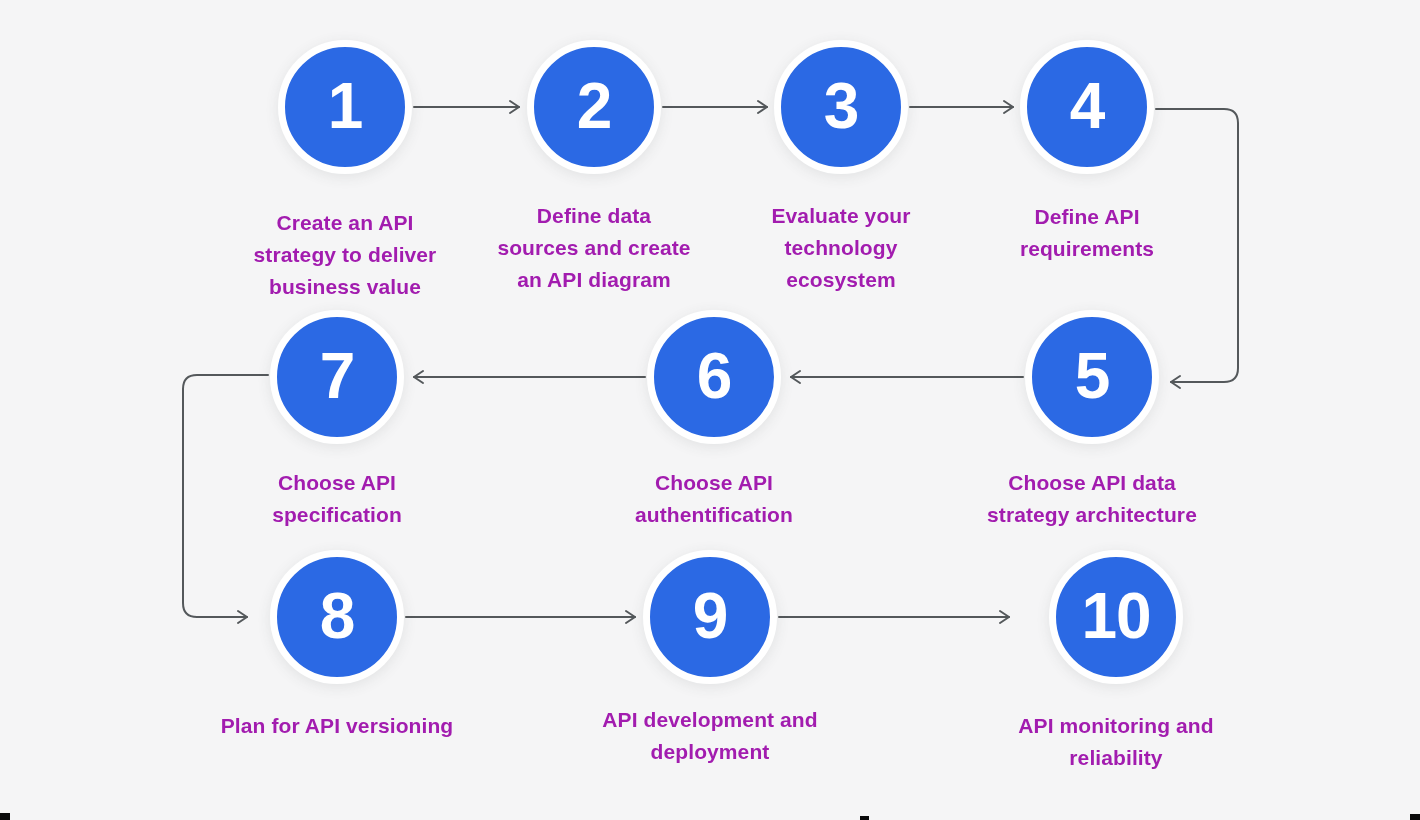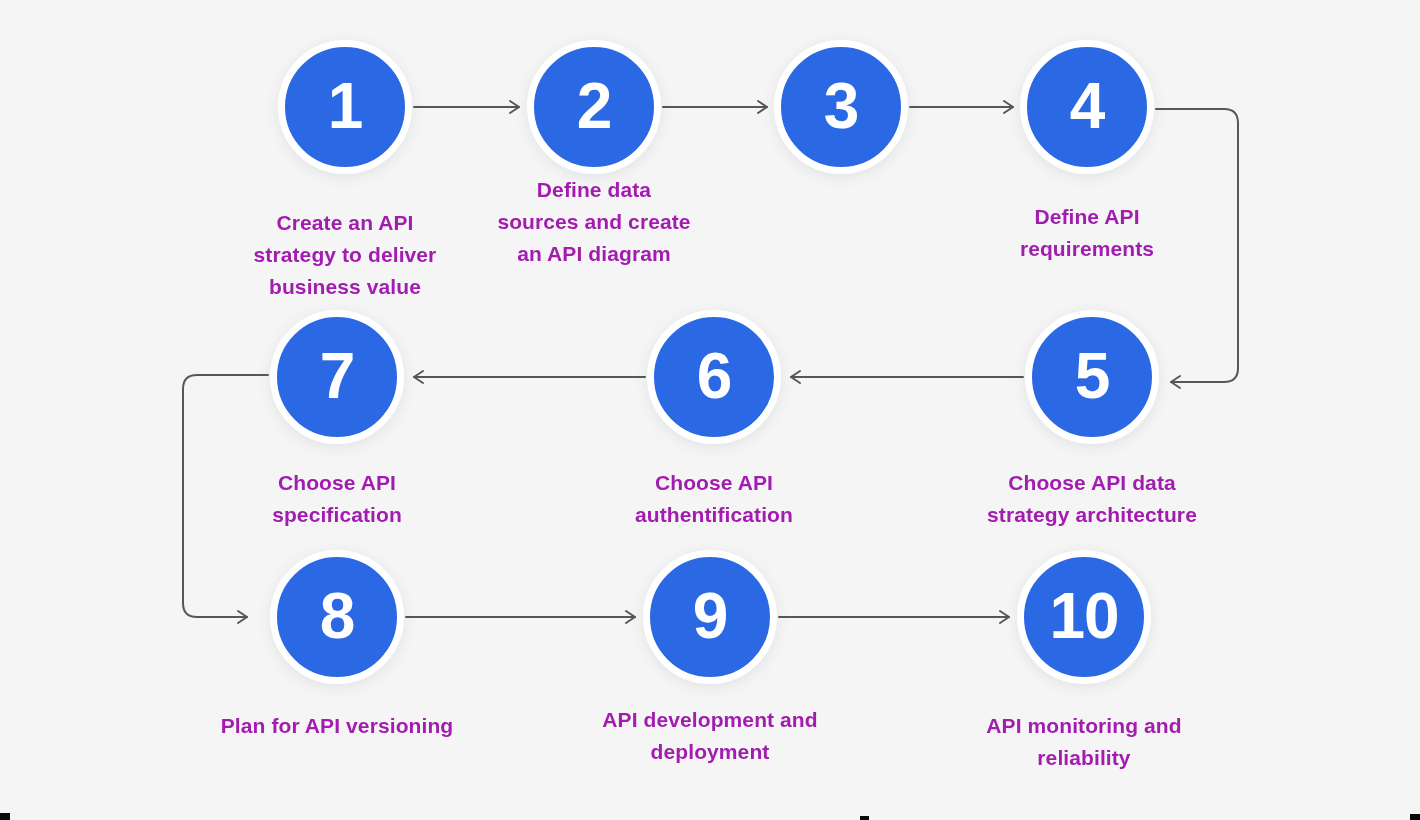--- a/index.html
+++ b/index.html
@@ -127,29 +127,32 @@
     </div>
     <div class="label" style="margin-top:33px;">Create an API
 strategy to deliver
 business value</div>
   </div>
 
   <div class="node" style="left:444px; top:40px;">
     <div class="circle">
       <span class="num">2</span>
     </div>
-    <div class="label" style="">Define data
+    <div class="label" style="margin-top:26px;">Define data
 sources and create
 an API diagram</div>
   </div>
 
   <div class="node" style="left:691px; top:40px;">
     <div class="circle">
       <span class="num">3</span>
     </div>
+    <div class="label" style="margin-top:26px;">Evaluate your
+technology
+ecosystem</div>
   </div>
 
   <div class="node" style="left:937px; top:40px;">
     <div class="circle">
       <span class="num">4</span>
     </div>
     <div class="label" style="margin-top:27px;">Define API
 requirements</div>
   </div>
 
@@ -185,21 +188,21 @@
   </div>
 
   <div class="node" style="left:560px; top:550px;">
     <div class="circle">
       <span class="num">9</span>
     </div>
     <div class="label" style="margin-top:20px;">API development and
 deployment</div>
   </div>
 
-  <div class="node" style="left:934px; top:550px;">
+  <div class="node" style="left:966px; top:550px;">
     <div class="circle">
       <span class="num">10</span>
     </div>
     <div class="label" style="margin-top:26px;">API monitoring and
 reliability</div>
   </div>
 
   <div class="artifact" style="left:0px; top:813px; width:10px; height:7px;"></div>
   <div class="artifact" style="left:860px; top:816px; width:9px; height:4px;"></div>
   <div class="artifact" style="left:1410px; top:814px; width:10px; height:6px;"></div>

